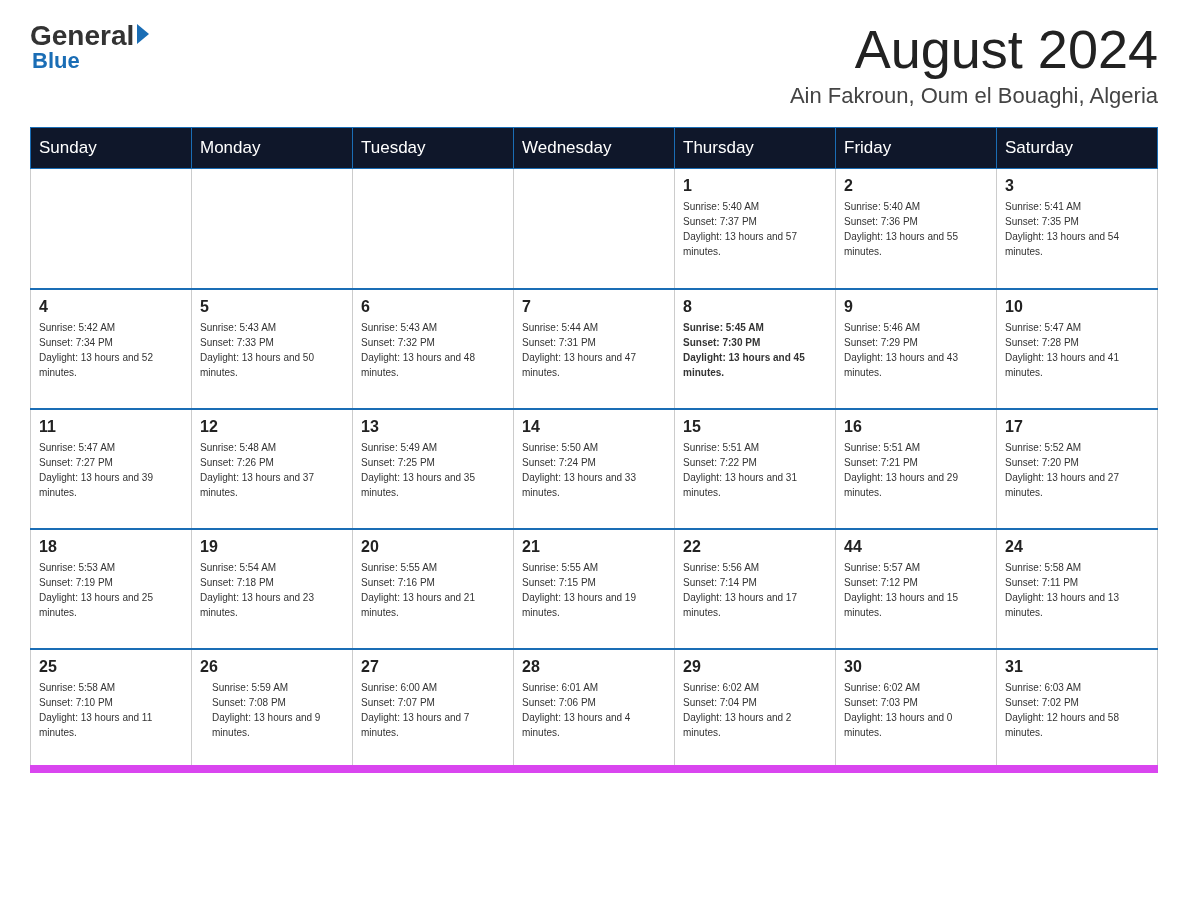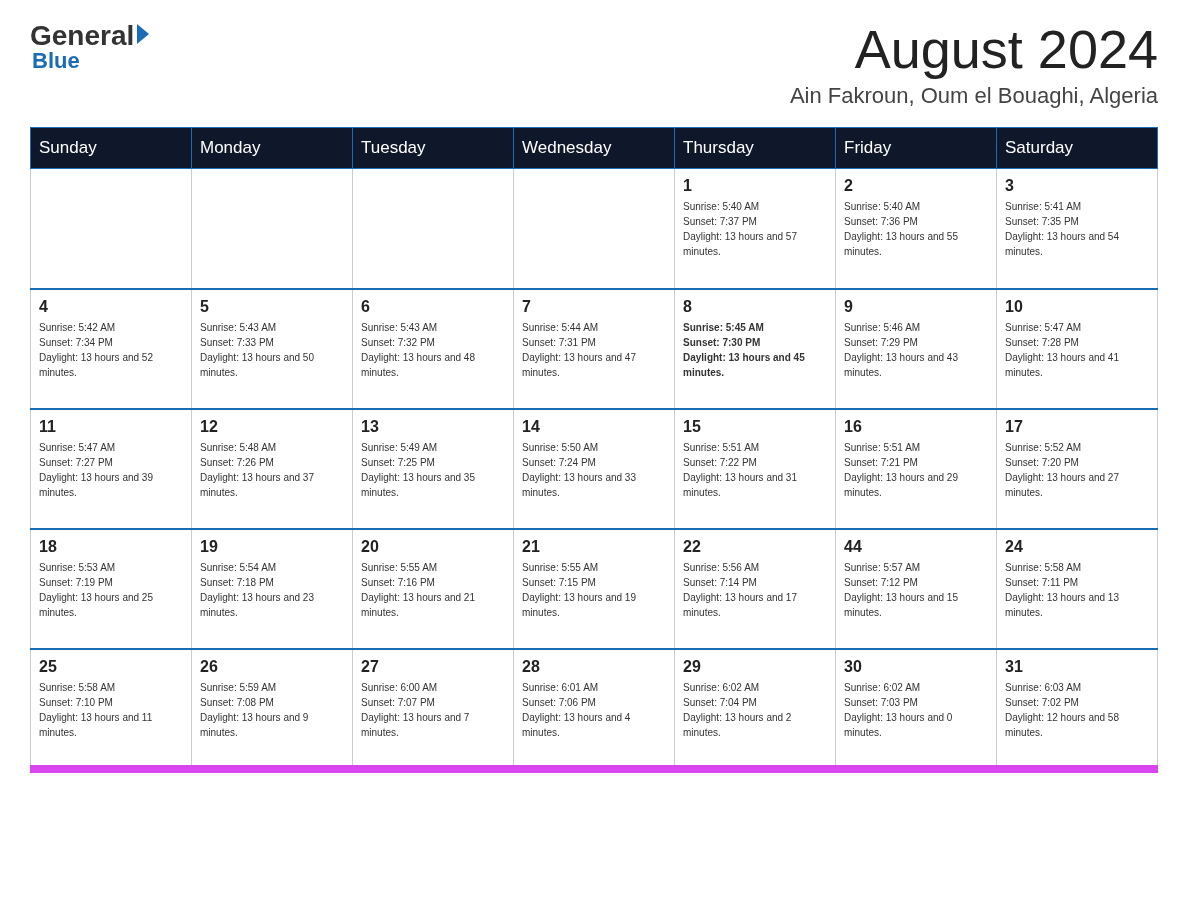--- a/index.html
+++ b/index.html
@@ -292,21 +292,21 @@
       </tr>
       <tr>
         <td>
           <span class="day-num">25</span>
           <div class="day-info" style="white-space: pre-line;">Sunrise: 5:58 AM
 Sunset: 7:10 PM
 Daylight: 13 hours and 11 minutes.</div>
         </td>
         <td>
           <span class="day-num">26</span>
-          <div class="day-info" style="white-space: pre-line;">Sunrise: 5:59 AM
+          <div class="day-info" style="white-space: pre-line; margin-left: 12px;">Sunrise: 5:59 AM
 Sunset: 7:08 PM
 Daylight: 13 hours and 9 minutes.</div>
         </td>
         <td>
           <span class="day-num">27</span>
           <div class="day-info" style="white-space: pre-line;">Sunrise: 6:00 AM
 Sunset: 7:07 PM
 Daylight: 13 hours and 7 minutes.</div>
         </td>
         <td>

